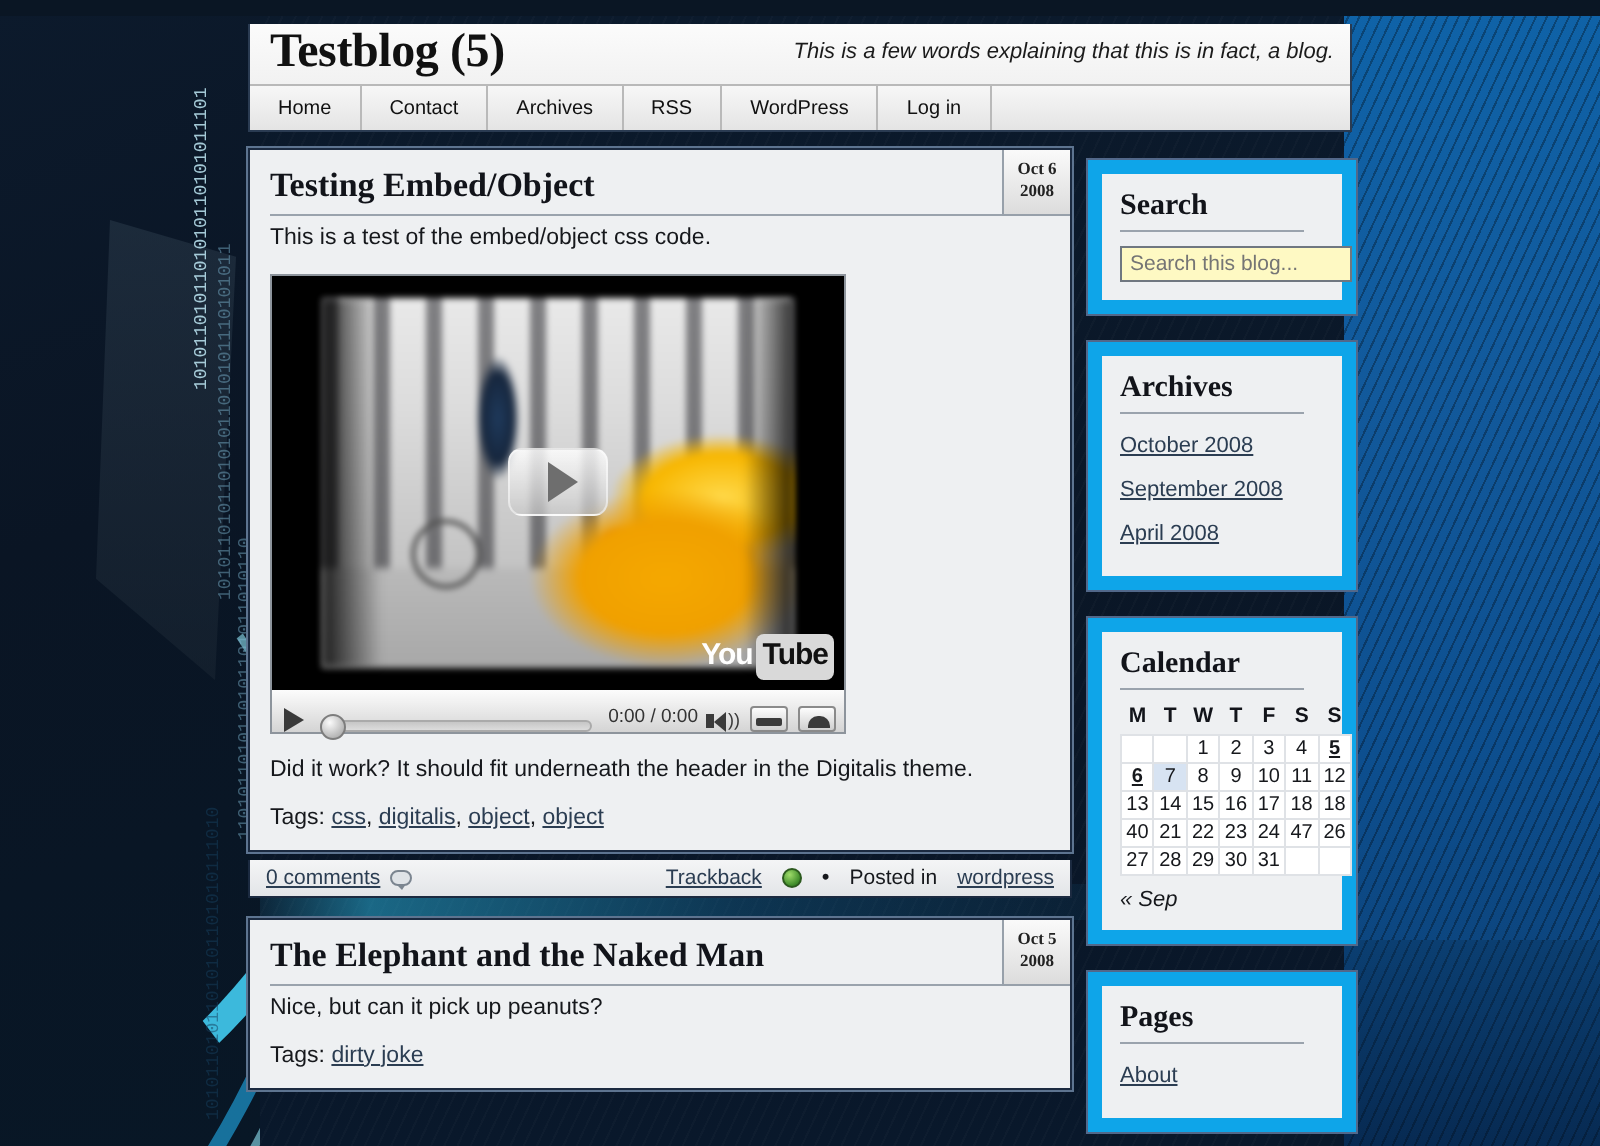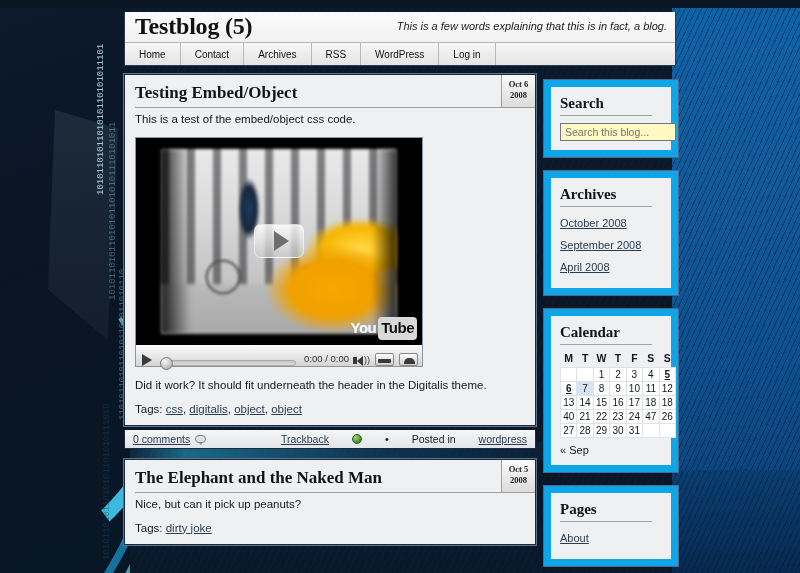--- a/index.html
+++ b/index.html
@@ -202,21 +202,21 @@
     border-top: none;
     height: 19px;
     font-size: 10.5px;
     color: #16181c;
     display: flex; align-items: center;
     padding: 0 8px;
     position: relative;
     margin-bottom: 10px;
   }
   .post-meta .left { display:flex; align-items:center; gap:5px; }
-  .post-meta .right { margin-left:auto; display:flex; align-items:center; gap:23px;justify-content:space-between; }
+  .post-meta .right { margin-left:auto; display:flex; align-items:center; gap:10px;justify-content:space-between; }
   .meta-link { color:#2b3d52; text-decoration: underline; cursor:pointer; }
   .bubble-icon {
     width: 11px; height: 8px; border: 1px solid #7b8590;
     border-radius: 4px; background: #dfe3e7; display:inline-block;
     position: relative;
   }
   .bubble-icon::after {
     content:''; position:absolute; left:2px; bottom:-3px;
     border-left:3px solid transparent; border-right:2px solid transparent;
     border-top:3px solid #7b8590;
@@ -384,21 +384,21 @@
   }
   table.cal td {
     font-size: 10px; text-align: center; color: #16181c;
     background: #fff; border: 1px solid #dfe2e6;
     height: 14px; padding: 0;
   }
   table.cal td.empty { background:#fff; }
   table.cal td.today { background: #d7e3f2; }
   table.cal td a { color: #16181c; text-decoration: underline; font-weight: bold; cursor: pointer; }
   .cal-nav { font-size: 11px; margin-top: 6px; color: #16181c; }
-  .cal-nav a { color:#16181c; text-decoration:none; cursor:pointer; }
+  .cal-nav a { color:#16181c; text-decoration:none; cursor:pointer;font-style:italic; }
 </style>
 </head>
 <body>
 
 <div id="bg">
   <div id="bg-mid"></div>
   <div id="bg-right"></div>
   <div id="bg-right-bot"></div>
   <div id="bg-cyanstripe"></div>
   <div id="bg-left">

